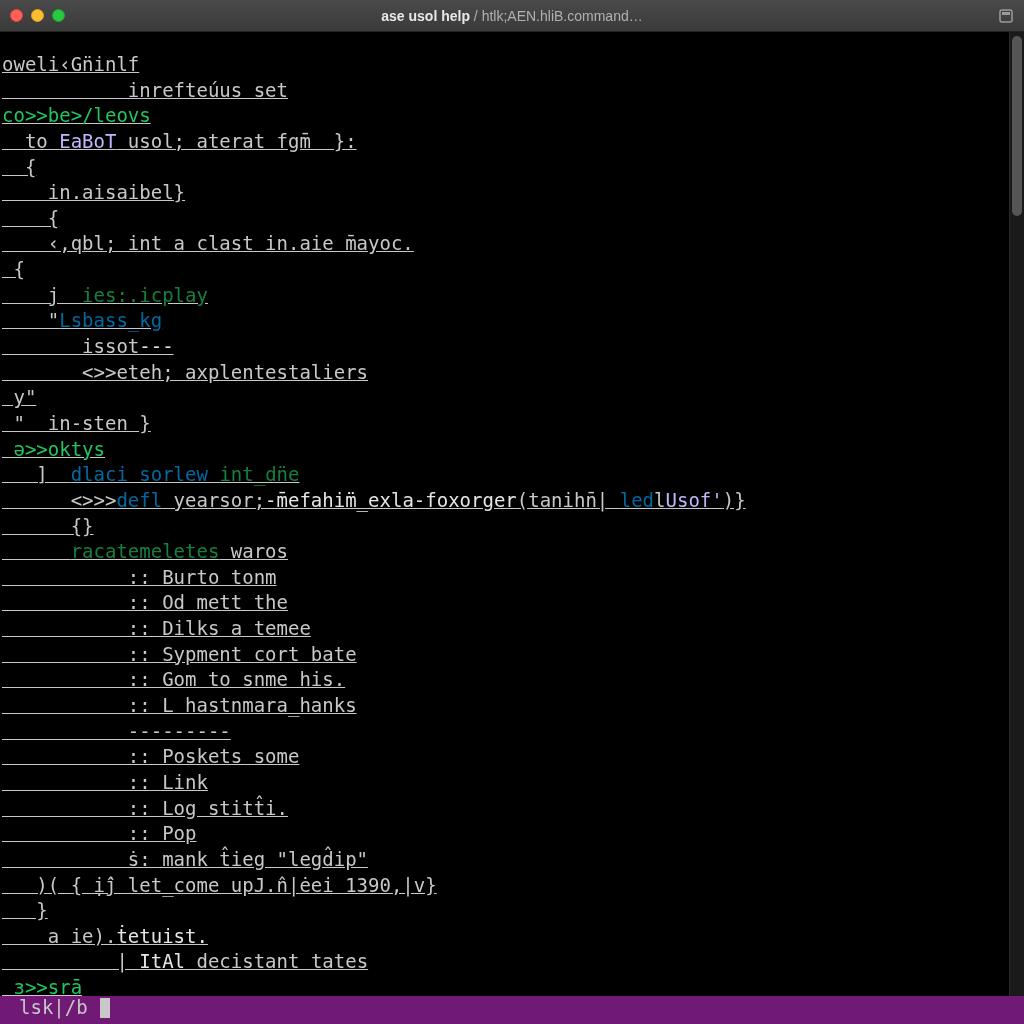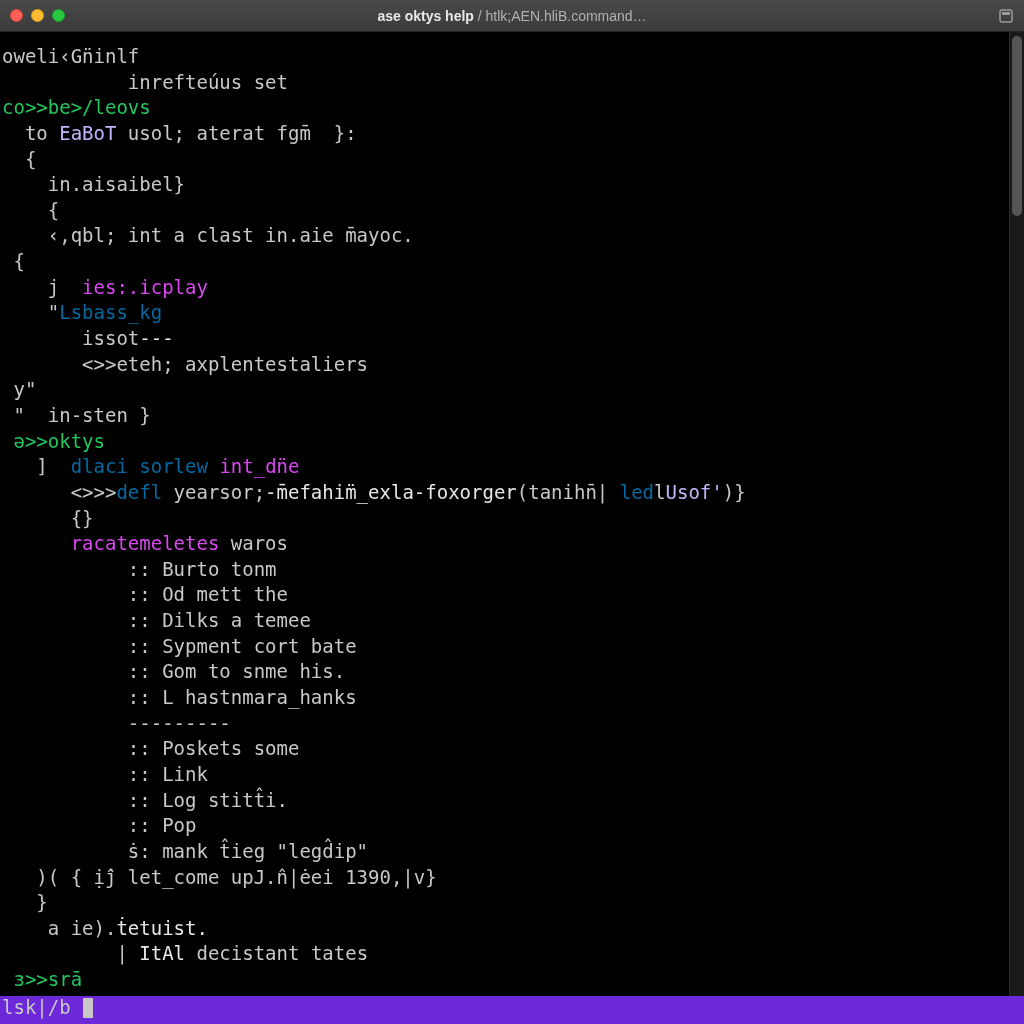--- a/index.html
+++ b/index.html
@@ -10,44 +10,44 @@
 .tl { width: 13px; height: 13px; border-radius: 50%; }
 .tl.red { background: #ff5f57; border: 0.5px solid #e14640; }
 .tl.yellow { background: #febc2e; border: 0.5px solid #dfa123; }
 .tl.green { background: #28c840; border: 0.5px solid #1fa82f; }
 .title { position: absolute; left: 50%; transform: translateX(-50%); color: #d8d8d8; font-family: -apple-system, "Helvetica Neue", Arial, sans-serif; font-size: 14px; font-weight: 500; white-space: nowrap; }
 .title .bold { font-weight: 700; color: #e8e8e8; }
 .title .dim { color: #b0b0b0; }
 .tb-right { margin-left: auto; color: #aaa; display:flex; align-items:center; }
 .tb-right svg { width: 16px; height: 16px; fill: #9a9a9a; }
 .content-wrap { flex: 1; display: flex; min-height: 0; }
-.content { flex: 1; background: #000; color: #c8c8c8; padding: 12px 2px 4px 2px; line-height: 1.35; white-space: pre; overflow: hidden; }
+.content { flex: 1; background: #000; color: #c8c8c8; padding: 20px 2px 4px 2px; line-height: 1.35; white-space: pre; overflow: hidden; text-decoration: underline; }
 .scrollbar { width: 15px; background: #1a1a1a; position: relative; border-left: 1px solid #2a2a2a; }
 .thumb { position: absolute; left: 2px; right: 2px; top: 4px; height: 180px; background: #555; border-radius: 6px; }
 .content .g { color: #c8c8c8; }
 .content .m { color: #22c55e; }
 .content .b { color: #0369a1; }
-.content .lb { color: #d946ef; }
+.content .lb { color: #15803d; }
 .content .c { color: #c4b5fd; }
 .content .w { color: #e6e6e6; }
-.prompt { background: #6d28d9; color: #c8c8c8; padding: 0 2px 6px 2px; white-space: pre; }
+.prompt { background: #701a75; color: #c8c8c8; padding: 0 2px 6px 19px; white-space: pre; }
 .cursor { display:inline-block; width: 10px; height: 20px; background:#c8c8c8; vertical-align: text-bottom; margin-left:1px; }
 </style>
 </head>
 <body>
 
 <div class="window">
   <div class="titlebar">
     <div class="traffic">
       <div class="tl red"></div>
       <div class="tl yellow"></div>
       <div class="tl green"></div>
     </div>
     <div class="title">
-      <span class="bold">ase oktys help</span><span class="dim"> / </span><span class="dim">htlk;AEN.hliB.command…</span>
+      <span class="bold">ase usol help</span><span class="dim"> / </span><span class="dim">htlk;AEN.hliB.command…</span>
     </div>
     <div class="tb-right">
       <svg viewBox="0 0 16 16">
           <rect x="2" y="2" width="12" height="12" rx="2" fill="none" stroke="#9a9a9a" stroke-width="1.5"></rect>
           <rect x="4" y="4" width="8" height="3" fill="#9a9a9a"></rect>
         </svg>
     </div>
   </div>
 
   <div class="content-wrap">

